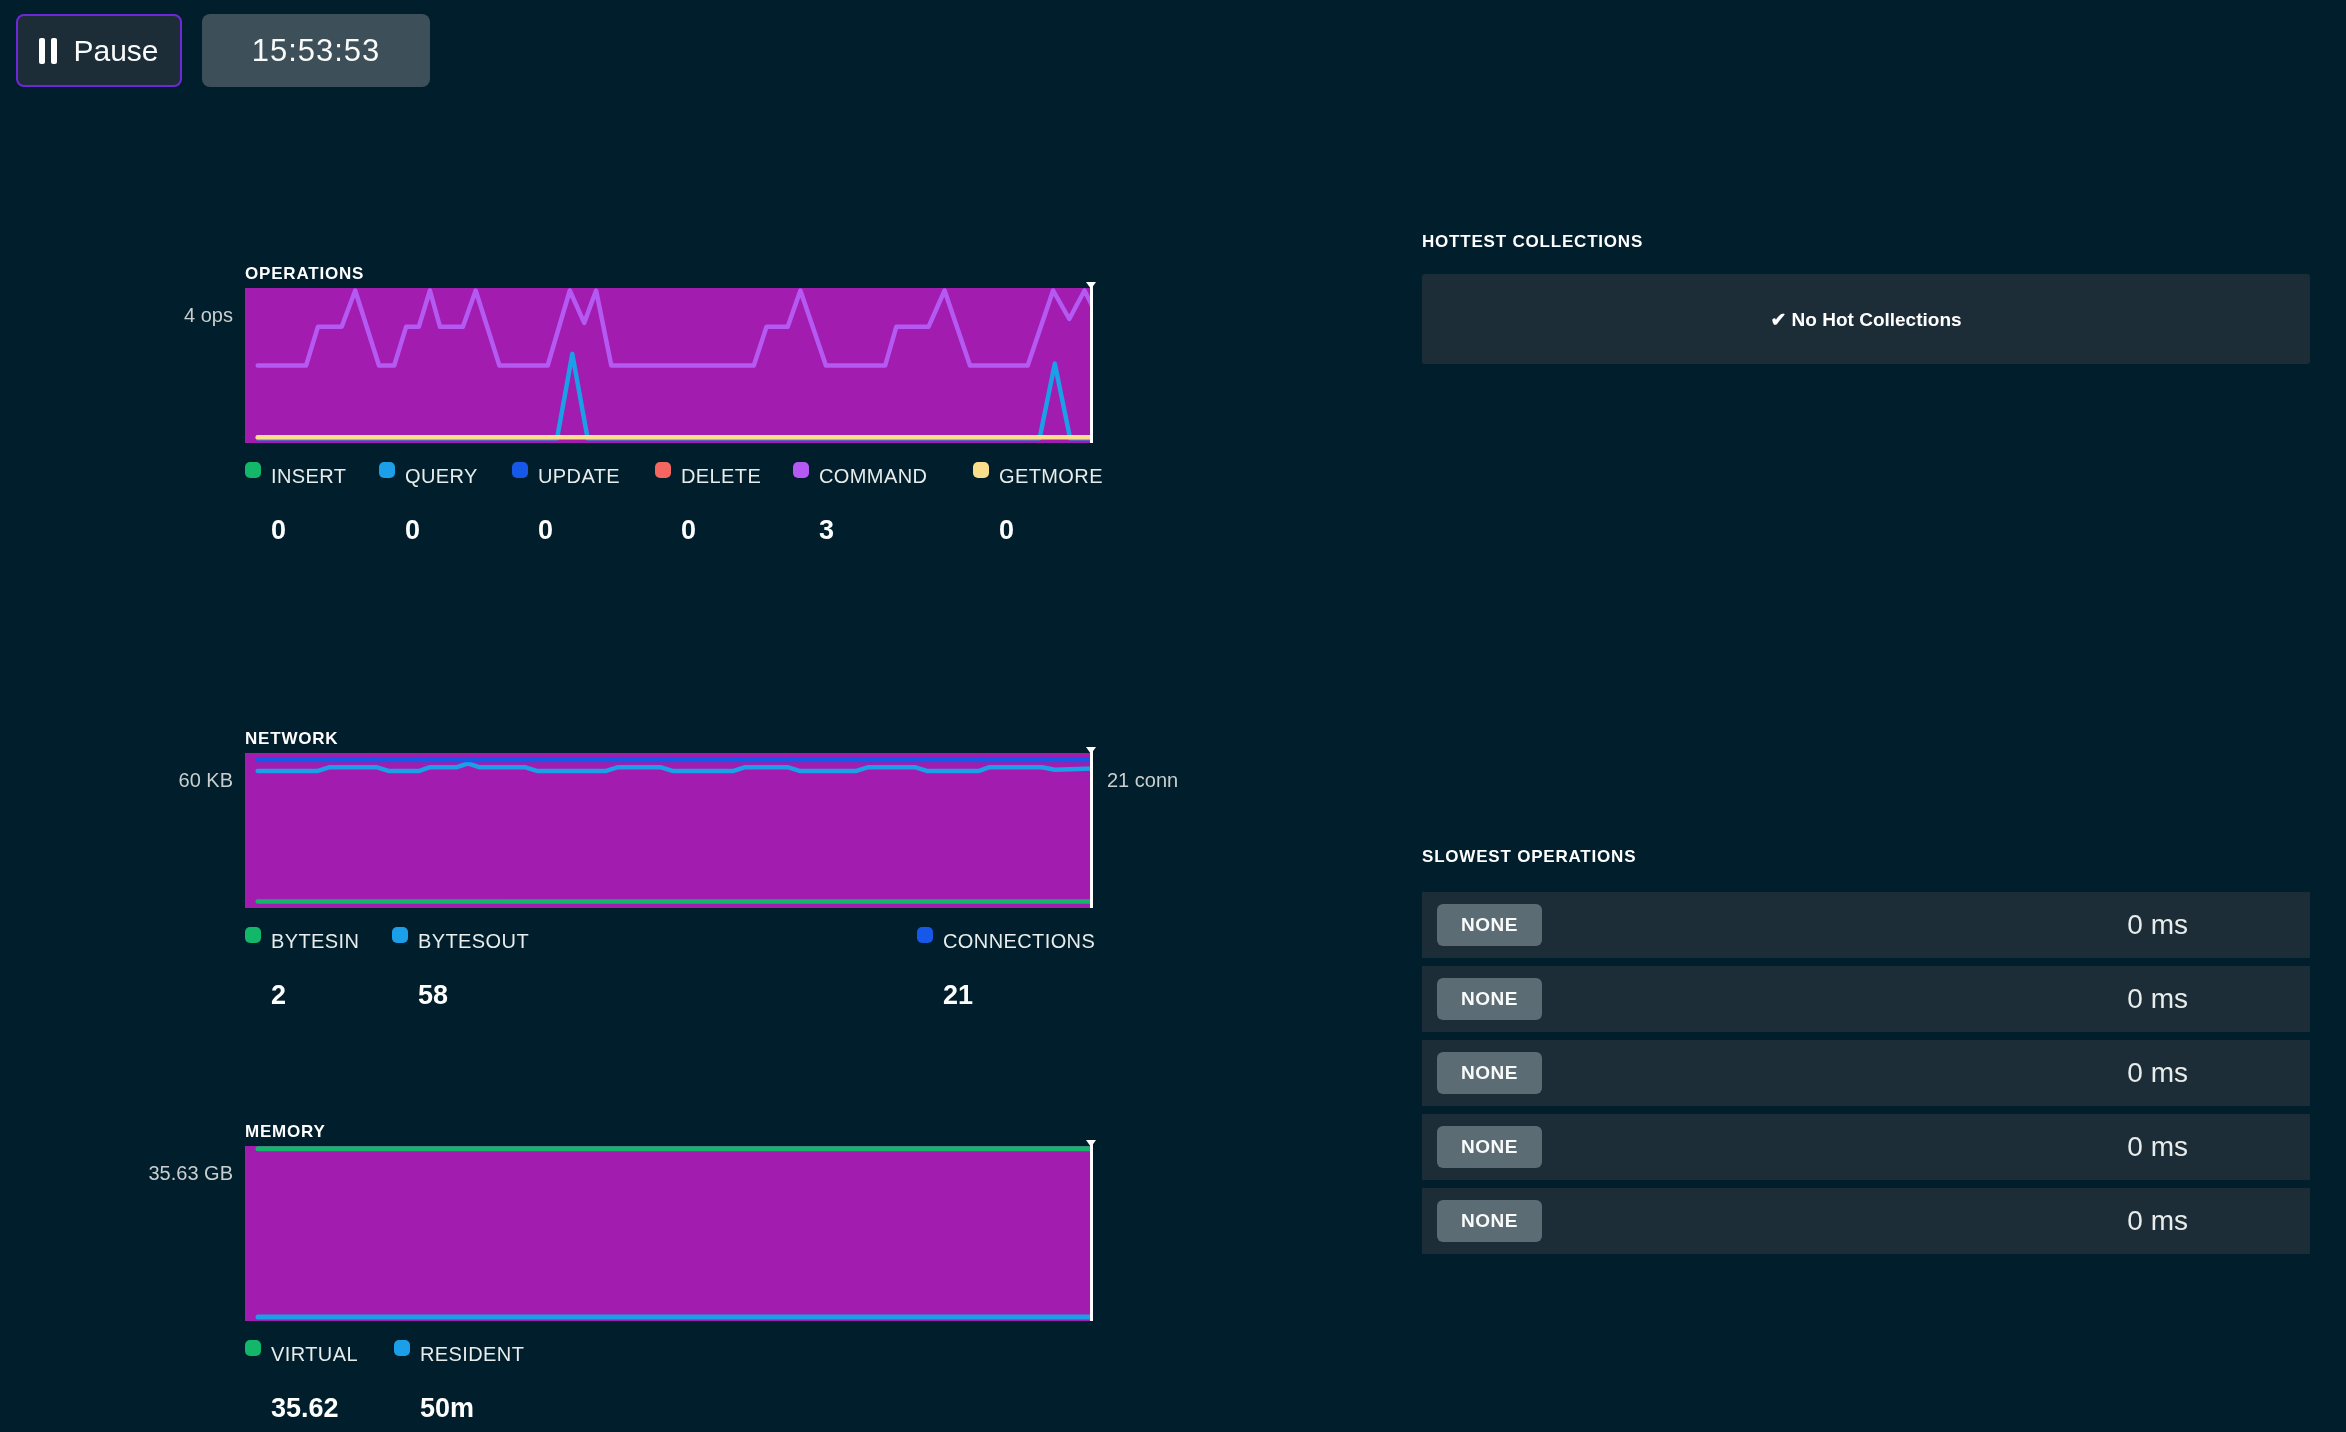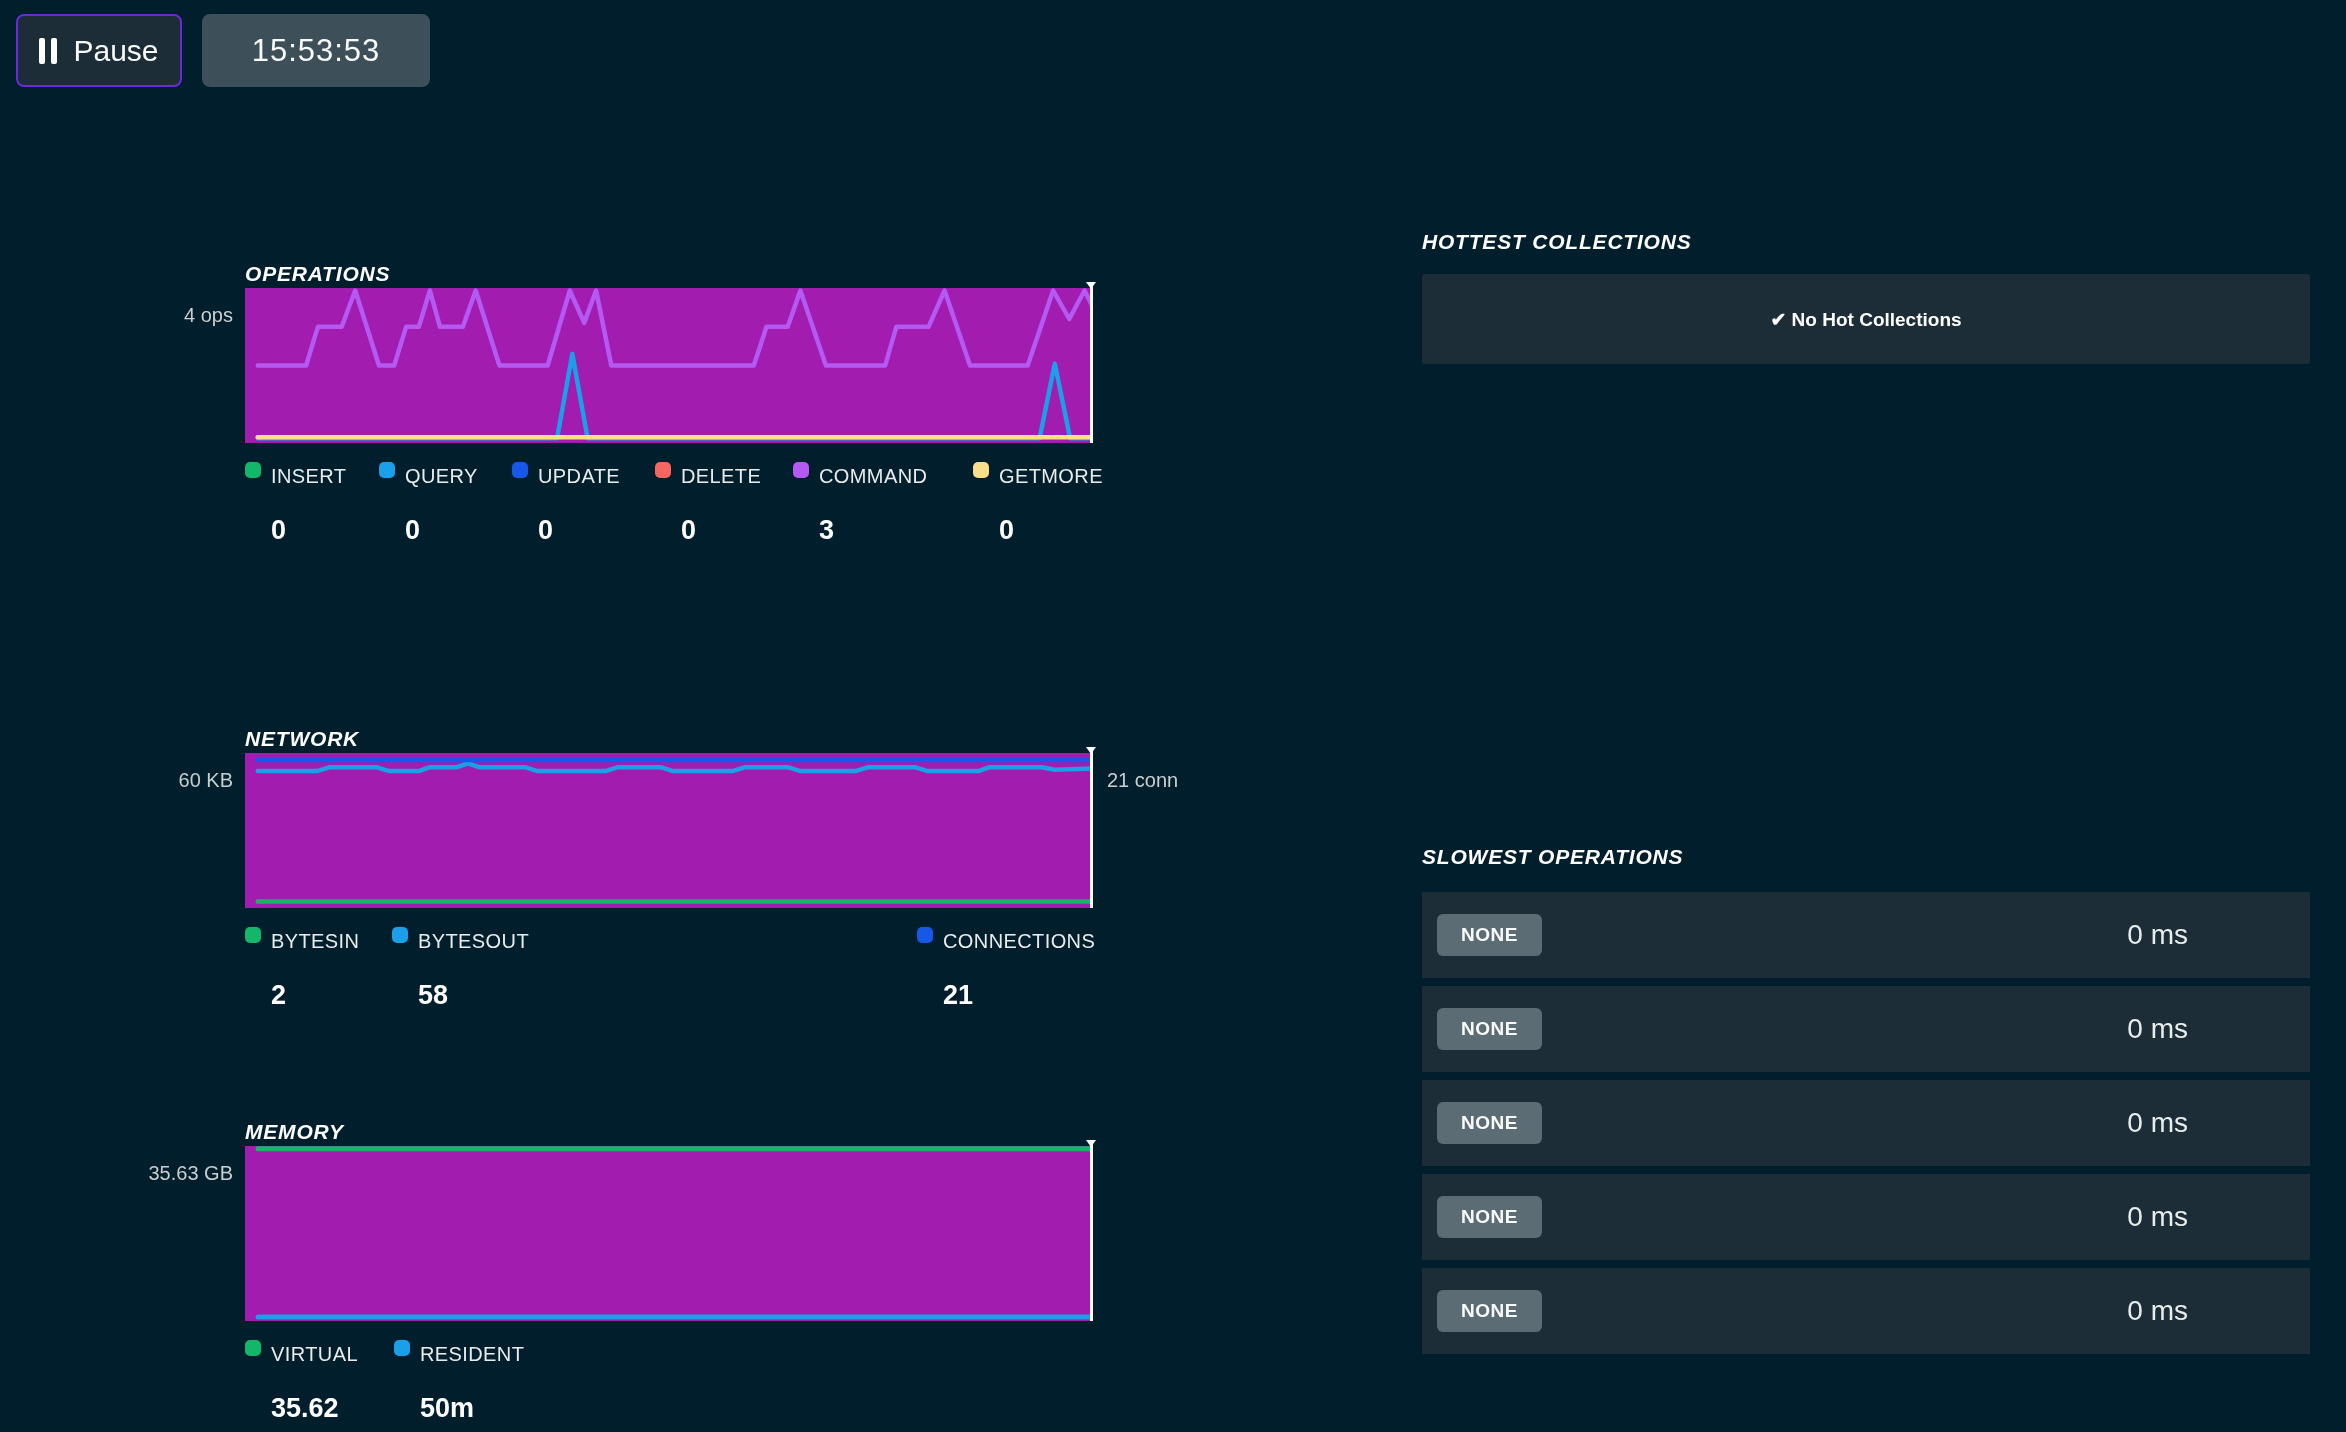--- a/index.html
+++ b/index.html
@@ -27,22 +27,22 @@
     display: flex; align-items: center; justify-content: center;
     color: #F9FBFA; font-size: 31px; letter-spacing: 1px;
   }
 
   
   .sec { position: absolute; }
   .sec-ops     { left: 245px; top: 262px;  width: 848px; }
   .sec-network { left: 245px; top: 727px;  width: 848px; }
   .sec-memory  { left: 245px; top: 1120px; width: 848px; }
   .sec-title {
-    font-size: 21px; font-weight: 700; color: #FFFFFF;
-    letter-spacing: 0.8px; line-height: 24px; font-style: italic;
+    font-size: 17px; font-weight: 700; color: #FFFFFF;
+    letter-spacing: 0.8px; line-height: 24px;
   }
   .plot {
     position: relative; margin-top: 2px;
     background: #a21caf;
   }
   .plot-155 { height: 155px; }
   .plot-157 { height: 175px; }
   .chartsvg { position: absolute; left: 0; top: 0; width: 100%; height: 100%; display: block; }
   .ylabel {
     position: absolute; right: calc(100% + 12px); top: 16px;
@@ -81,21 +81,21 @@
   
   .sec-hottest { left: 1422px; top: 230px; width: 888px; }
   .sec-slowest { left: 1422px; top: 845px; width: 888px; }
   .hottest-panel {
     margin-top: 20px; height: 90px; background: #1C2D38; border-radius: 3px;
     display: flex; align-items: center; justify-content: center;
     font-size: 19px; font-weight: 700; color: #FFFFFF;
   }
   .slowest-rows { margin-top: 23px; display: flex; flex-direction: column; gap: 8px; }
   .slow-row {
-    height: 86px; background: #1C2D38;
+    height: 66px; background: #1C2D38;
     display: flex; align-items: center; justify-content: space-between;
     padding: 0 122px 0 15px;
   }
   .none-badge {
     background: #5C6C75; color: #F9FBFA; font-weight: 700; font-size: 19px;
     letter-spacing: 0.5px; padding: 10px 24px; border-radius: 6px;
   }
   .ms { font-size: 28px; color: #E8EDEB; }
 </style>
 </head>

